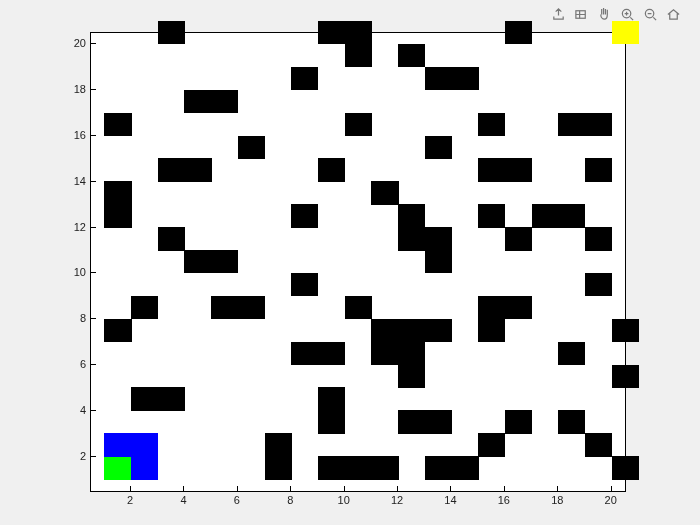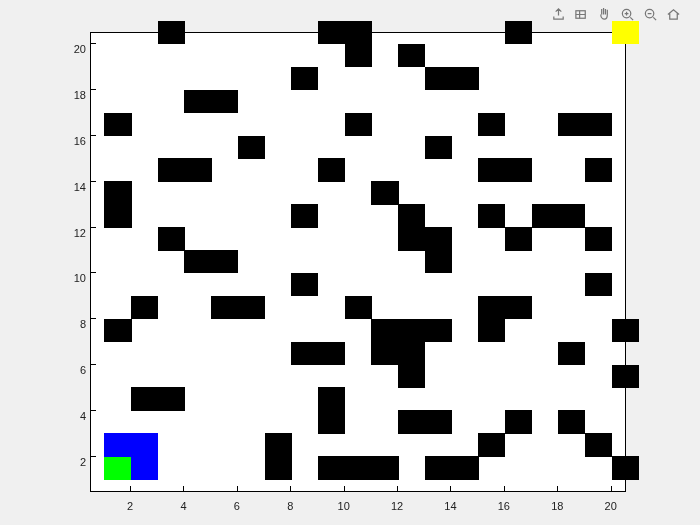--- a/index.html
+++ b/index.html
@@ -2,21 +2,21 @@
 <html><head>
 <meta charset="utf-8">
 <style>
   html,body{margin:0;padding:0;width:700px;height:525px;background:#f0f0f0;font-family:Helvetica,Arial,sans-serif;font-size:11px;color:#333;}
   .figure{position:relative;width:700px;height:525px;}
   .toolbar{position:absolute;top:6px;right:18px;display:flex;gap:6px;}
   .toolbar .tbtn{width:17px;height:17px;display:flex;align-items:center;justify-content:center;color:#777;cursor:pointer;}
   .toolbar svg{width:15px;height:15px;stroke:#777;fill:none;stroke-width:1.3;}
   .axes{position:absolute;left:90px;top:32px;width:536px;height:460px;background:#fff;border:1px solid #000;box-sizing:border-box;}
   .cell{position:absolute;box-sizing:border-box;}
-  .tick{position:absolute;font-size:11px;color:#222;margin-top:6px;}
+  .tick{position:absolute;font-size:11px;color:#222;}
   .ytick{right:614px;text-align:right;width:24px;transform:translateY(-50%);}
   .xtick{top:494px;transform:translateX(-50%);}
   .tmark{position:absolute;background:#000;}
 </style>
 </head>
 <body>
 
 <div class="figure">
 
   <div class="toolbar">

